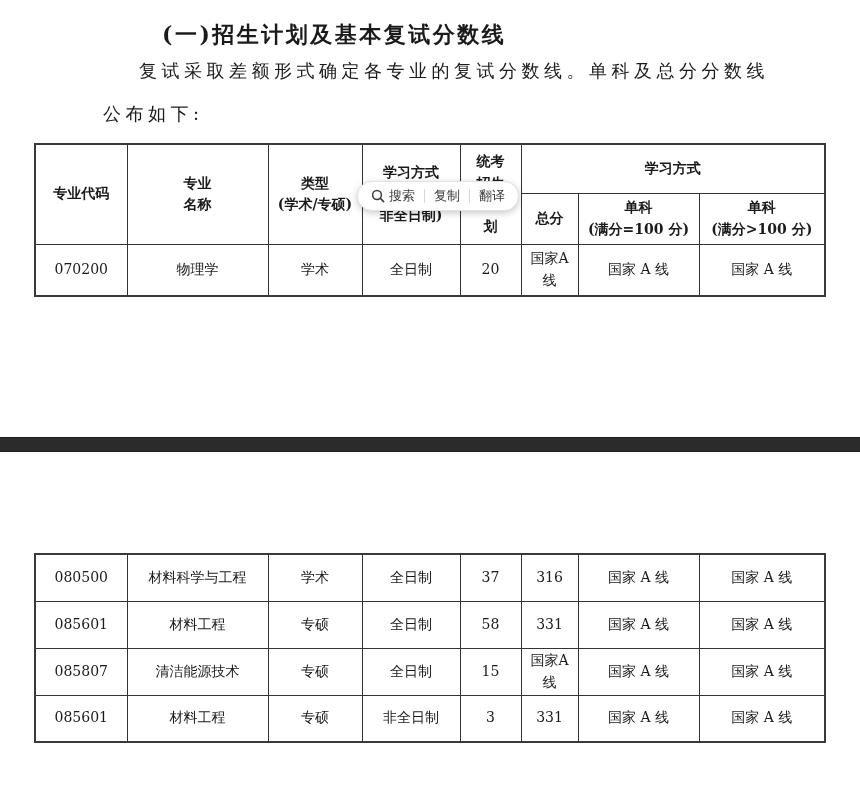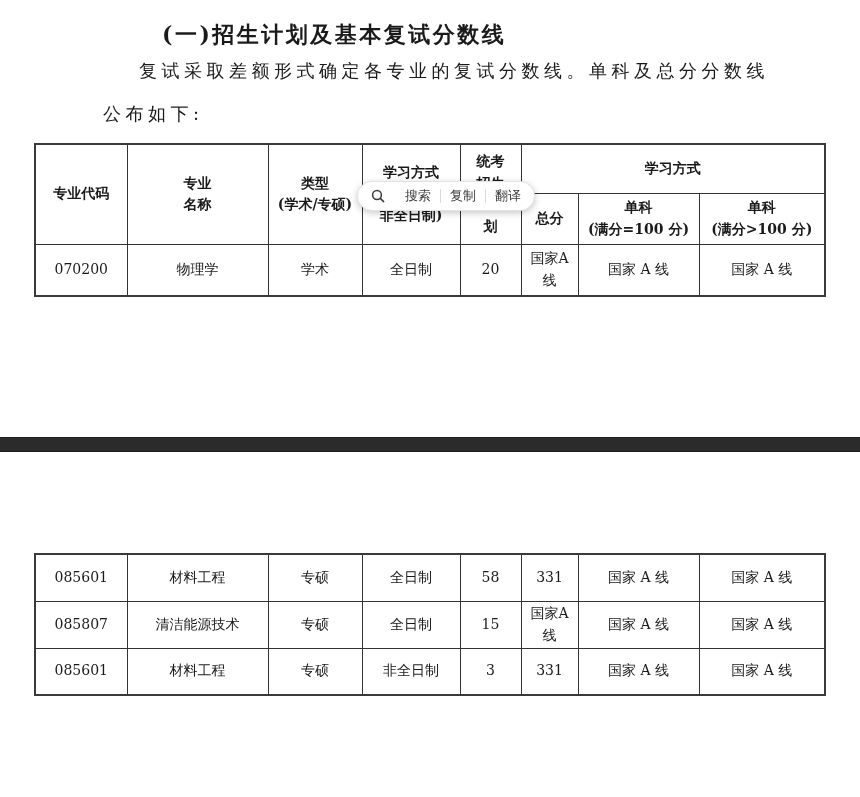--- a/index.html
+++ b/index.html
@@ -98,21 +98,21 @@
     box-shadow: 0 2px 7px rgba(0,0,0,0.22);
     font-family: "Liberation Sans", "DejaVu Sans", sans-serif;
     font-size: 13px;
     color: #3a3a3a;
     z-index: 20;
     white-space: nowrap;
   }
   .sel-popup .popup-btn {
     display: flex;
     align-items: center;
-    gap: 20px;
+    gap: 4px;
     cursor: pointer;
     color: #3a3a3a;
   }
   .sel-popup .sep {
     width: 1px;
     height: 14px;
     background: #d9d9d9;
   }
   .mag-icon { display: inline-block; width: 14px; height: 14px; }
 </style>
@@ -199,20 +199,30 @@
       <col style="width:92px">
         <col style="width:141px">
         <col style="width:94px">
         <col style="width:98px">
       <col style="width:61px">
         <col style="width:57px">
         <col style="width:121px">
         <col style="width:126px">
     </colgroup>
     <tbody>
+        <tr>
+      <td>080500</td>
+      <td>材料科学与工程</td>
+      <td>学术</td>
+      <td>全日制</td>
+      <td>37</td>
+      <td class="cell-total">316</td>
+      <td>国家 A 线</td>
+      <td>国家 A 线</td>
+    </tr>
     <tr>
       <td>085601</td>
       <td>材料工程</td>
       <td>专硕</td>
       <td>全日制</td>
       <td>58</td>
       <td class="cell-total">331</td>
       <td>国家 A 线</td>
       <td>国家 A 线</td>
     </tr>

